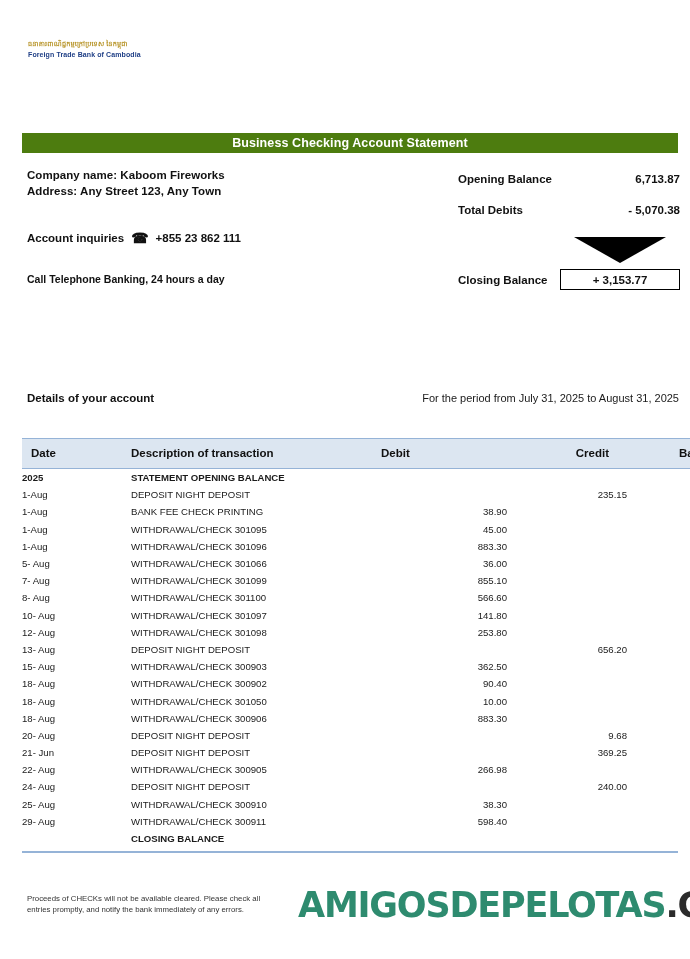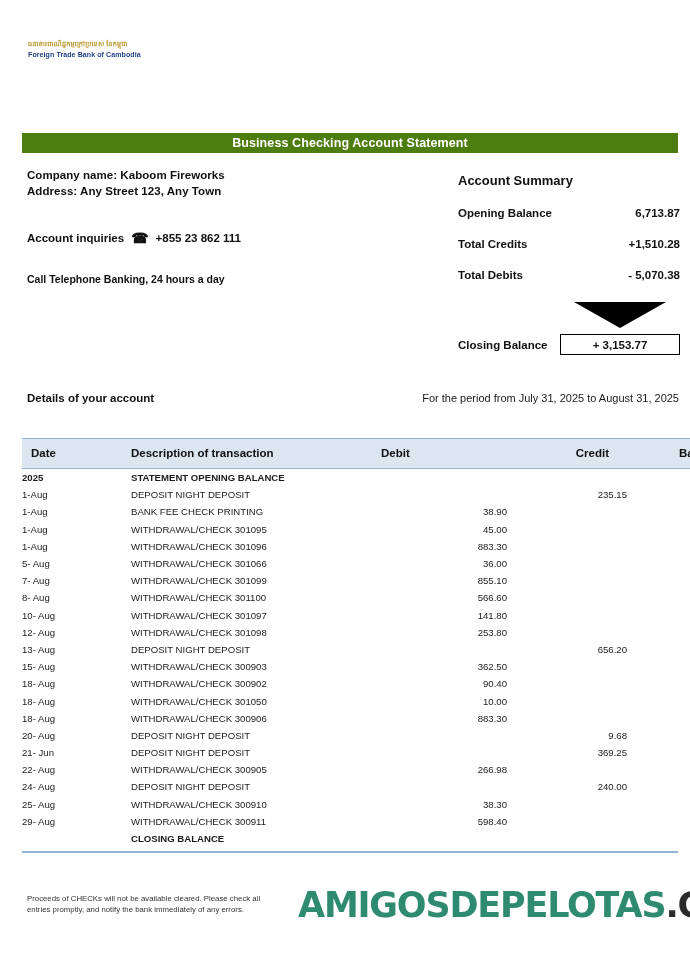--- a/index.html
+++ b/index.html
@@ -292,29 +292,24 @@
     <div class="inquiries">
       <span>Account inquiries</span>
       <span class="phone-glyph">☎</span>
       <span>+855 23 862 111</span>
     </div>
 
     <div class="call-line">Call Telephone Banking, 24 hours a day</div>
   </div>
 
   <div class="summary">
-    <div class="summary-title">Account Summary</div>
 
     <div class="summary-row">
       <span>Opening Balance</span>
       <span class="val">6,713.87</span>
-    </div>
-    <div class="summary-row">
-      <span>Total Credits</span>
-      <span class="val">+1,510.28</span>
     </div>
     <div class="summary-row">
       <span>Total Debits</span>
       <span class="val">- 5,070.38</span>
     </div>
 
     <div class="arrow-wrap">
       <div class="arrow-down"></div>
     </div>
 

